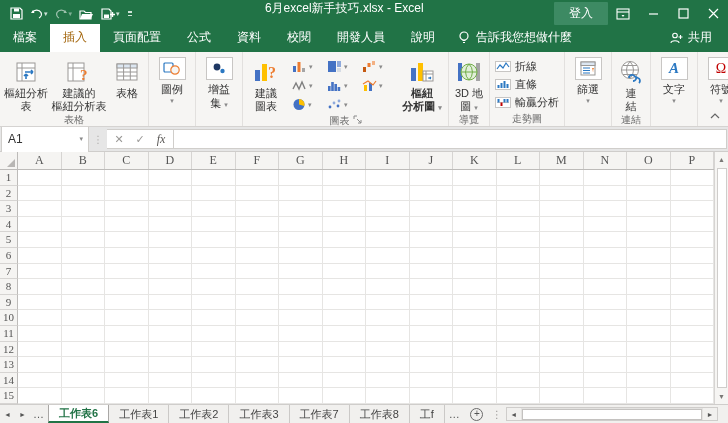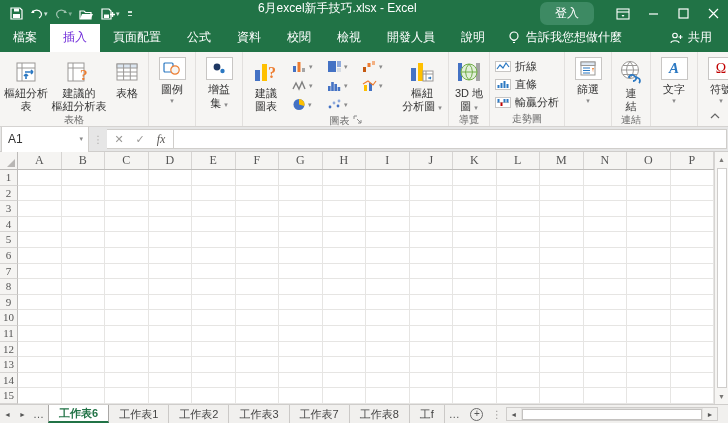--- a/index.html
+++ b/index.html
@@ -9,28 +9,28 @@
 
   
   .titlebar{height:27px;background:#217346;display:flex;color:#fff;flex:0 0 27px;}
   .qat{display:flex;align-items:center;gap:3px;padding-left:8px;}
   .qat .qbtn{display:flex;align-items:center;gap:1px;padding:2px 2px;cursor:default;}
   .qat svg{display:block;}
   .caret{font-size:7px;color:#cfe3d8;line-height:1;}
   .dim{opacity:.55;}
   .tb-title{flex:1;text-align:center;font-size:12px;color:#fff;white-space:nowrap;overflow:hidden;}
   .tb-right{display:flex;align-items:center;height:100%;}
-  .signin{background:#3d8a63;color:#fff;font-size:12px;padding:3px 15px;margin-right:14px;border-radius:7px;}
+  .signin{background:#3d8a63;color:#fff;font-size:12px;padding:3px 15px;border-radius:1px;}
   .winbtn{width:30px;height:100%;display:flex;align-items:center;justify-content:center;color:#fff;font-size:12px;}
   .winbtn svg{display:block;}
 
   
   .tabrow{height:25px;background:#217346;display:flex;align-items:flex-end;color:#fff;flex:0 0 25px;}
   .rtab{padding:5px 13px 6px;font-size:12px;white-space:nowrap;cursor:default;}
-  .rtab.active{background:#fff;color:#6d28d9;}
+  .rtab.active{background:#fff;color:#a16207;}
   .tellme{display:flex;align-items:center;gap:6px;padding:0 10px 6px;font-size:12px;}
   .share{margin-left:auto;display:flex;align-items:center;gap:5px;padding:0 16px 6px;font-size:12px;}
 
   
   .ribbon{height:75px;background:#f6f5f3;border-bottom:1px solid #d5d3d1;display:flex;flex:0 0 75px;position:relative;}
   .rgroup{display:flex;flex-direction:column;align-items:center;padding:1px 1px 0;border-right:1px solid #e2e0de;}
   .rgroup-content{flex:1;display:flex;align-items:flex-start;}
   .glabel{font-size:10px;color:#6a6a6a;height:15px;line-height:14px;white-space:nowrap;display:flex;align-items:center;gap:3px;}
   .bigbtn{display:flex;flex-direction:column;align-items:center;width:50px;padding-top:4px;font-size:11px;color:#333;line-height:1.2;text-align:center;cursor:default;}
   .bigbtn .bicon{height:30px;display:flex;align-items:center;justify-content:center;}
@@ -159,21 +159,20 @@
   </div>
 
   <div class="tabrow">
     <span id="rtabs" style="display:flex;">
         <span class="rtab">檔案</span>
         <span class="rtab active">插入</span>
         <span class="rtab">頁面配置</span>
         <span class="rtab">公式</span>
         <span class="rtab">資料</span>
         <span class="rtab">校閱</span>
-        <span class="rtab">檢視</span>
         <span class="rtab">開發人員</span>
         <span class="rtab">說明</span>
       </span>
     <span class="tellme">
       <svg width="12" height="14" viewBox="0 0 12 14">
           <circle cx="6" cy="5" r="4" fill="none" stroke="#fff" stroke-width="1.2"></circle>
           <path d="M4.5 9.5h3M5 11.5h2" stroke="#fff" stroke-width="1.2"></path>
         </svg>
       <span>告訴我您想做什麼</span>
     </span>
@@ -330,21 +329,21 @@
             <svg width="15" height="13" viewBox="0 0 15 13">
                 <circle cx="3" cy="9" r="1.4" fill="#4472c4"></circle>
                 <circle cx="7" cy="5" r="1.4" fill="#8faadc"></circle>
                 <circle cx="11" cy="8" r="1.4" fill="#4472c4"></circle>
                 <circle cx="12" cy="3" r="1.4" fill="#8faadc"></circle>
               </svg>
             <span class="caret" style="color:#8a8a8a;">▾</span>
           </span>
           <span></span>
         </div>
-        <div class="bigbtn" style="width:50px;">
+        <div class="bigbtn" style="width:50px;font-weight:bold;">
           <span class="bicon">
             <svg width="26" height="24" viewBox="0 0 26 24">
                 <rect x="2" y="8" width="5" height="13" fill="#4472c4"></rect>
                 <rect x="9" y="3" width="5" height="18" fill="#ffc000"></rect>
                 <rect x="14" y="11" width="10" height="10" fill="#fff" stroke="#9a9896"></rect>
                 <path d="M14 14h10M17 11v10" stroke="#9a9896"></path>
                 <path d="M19 18l3 0M22 18l-1.2-1.2M22 18l-1.2 1.2" stroke="#2b78c2" stroke-width="1.2" fill="none"></path>
               </svg>
           </span>
           <span>樞紐</span>

